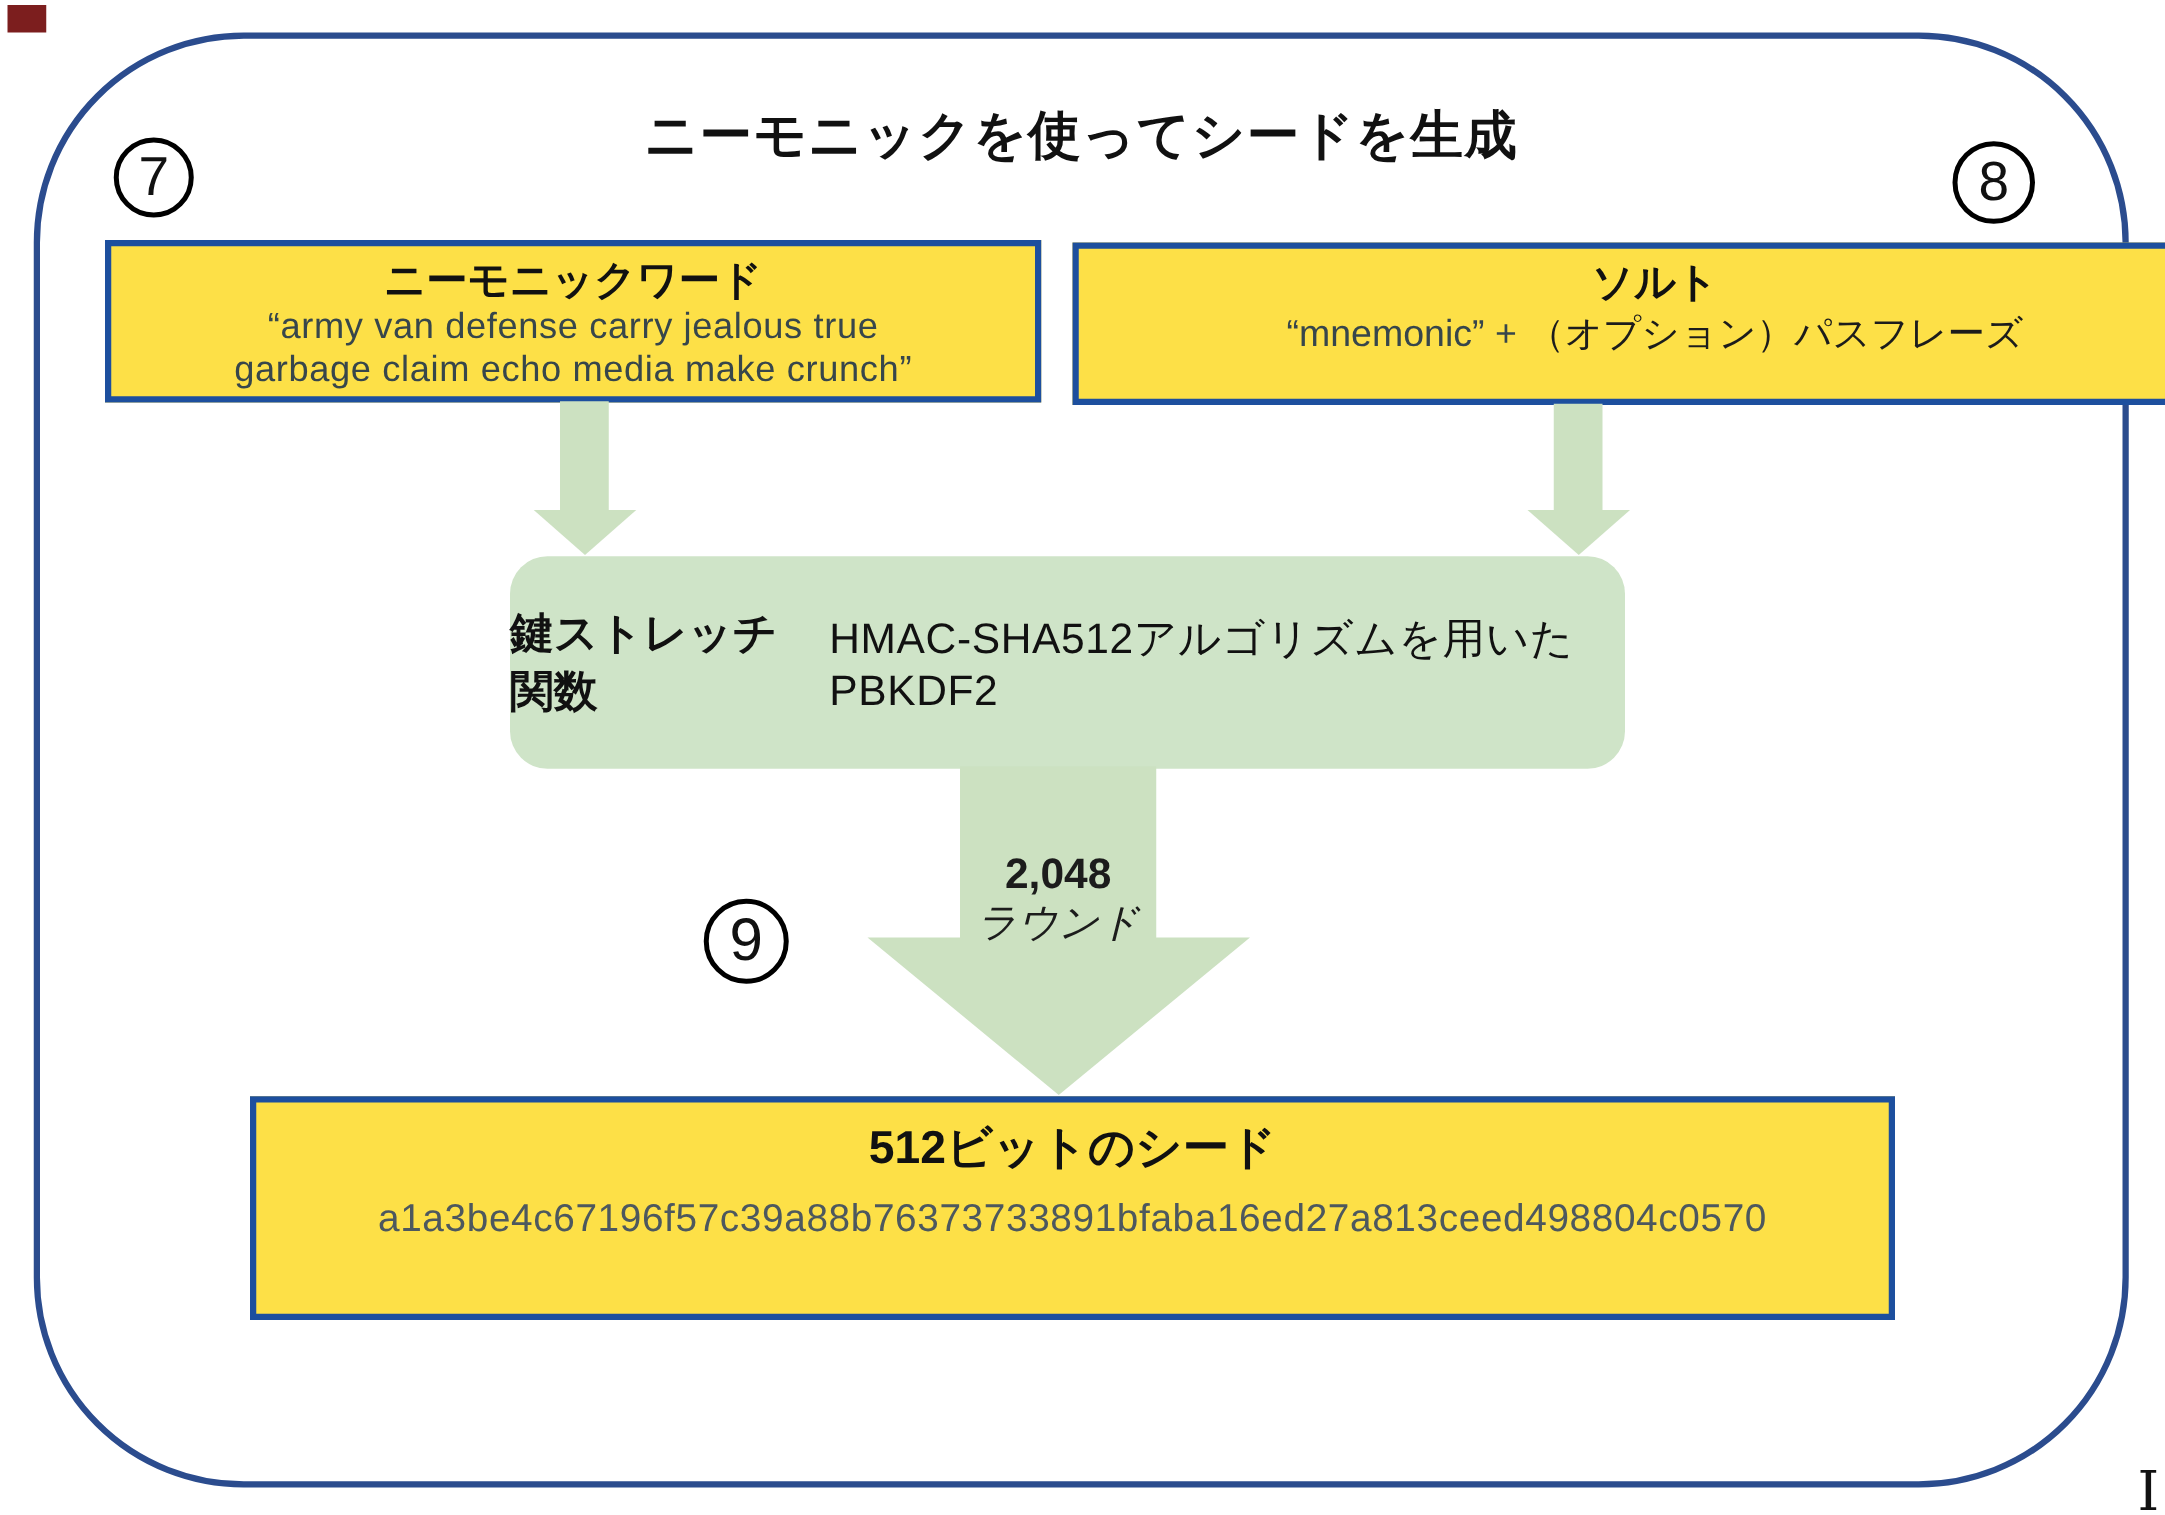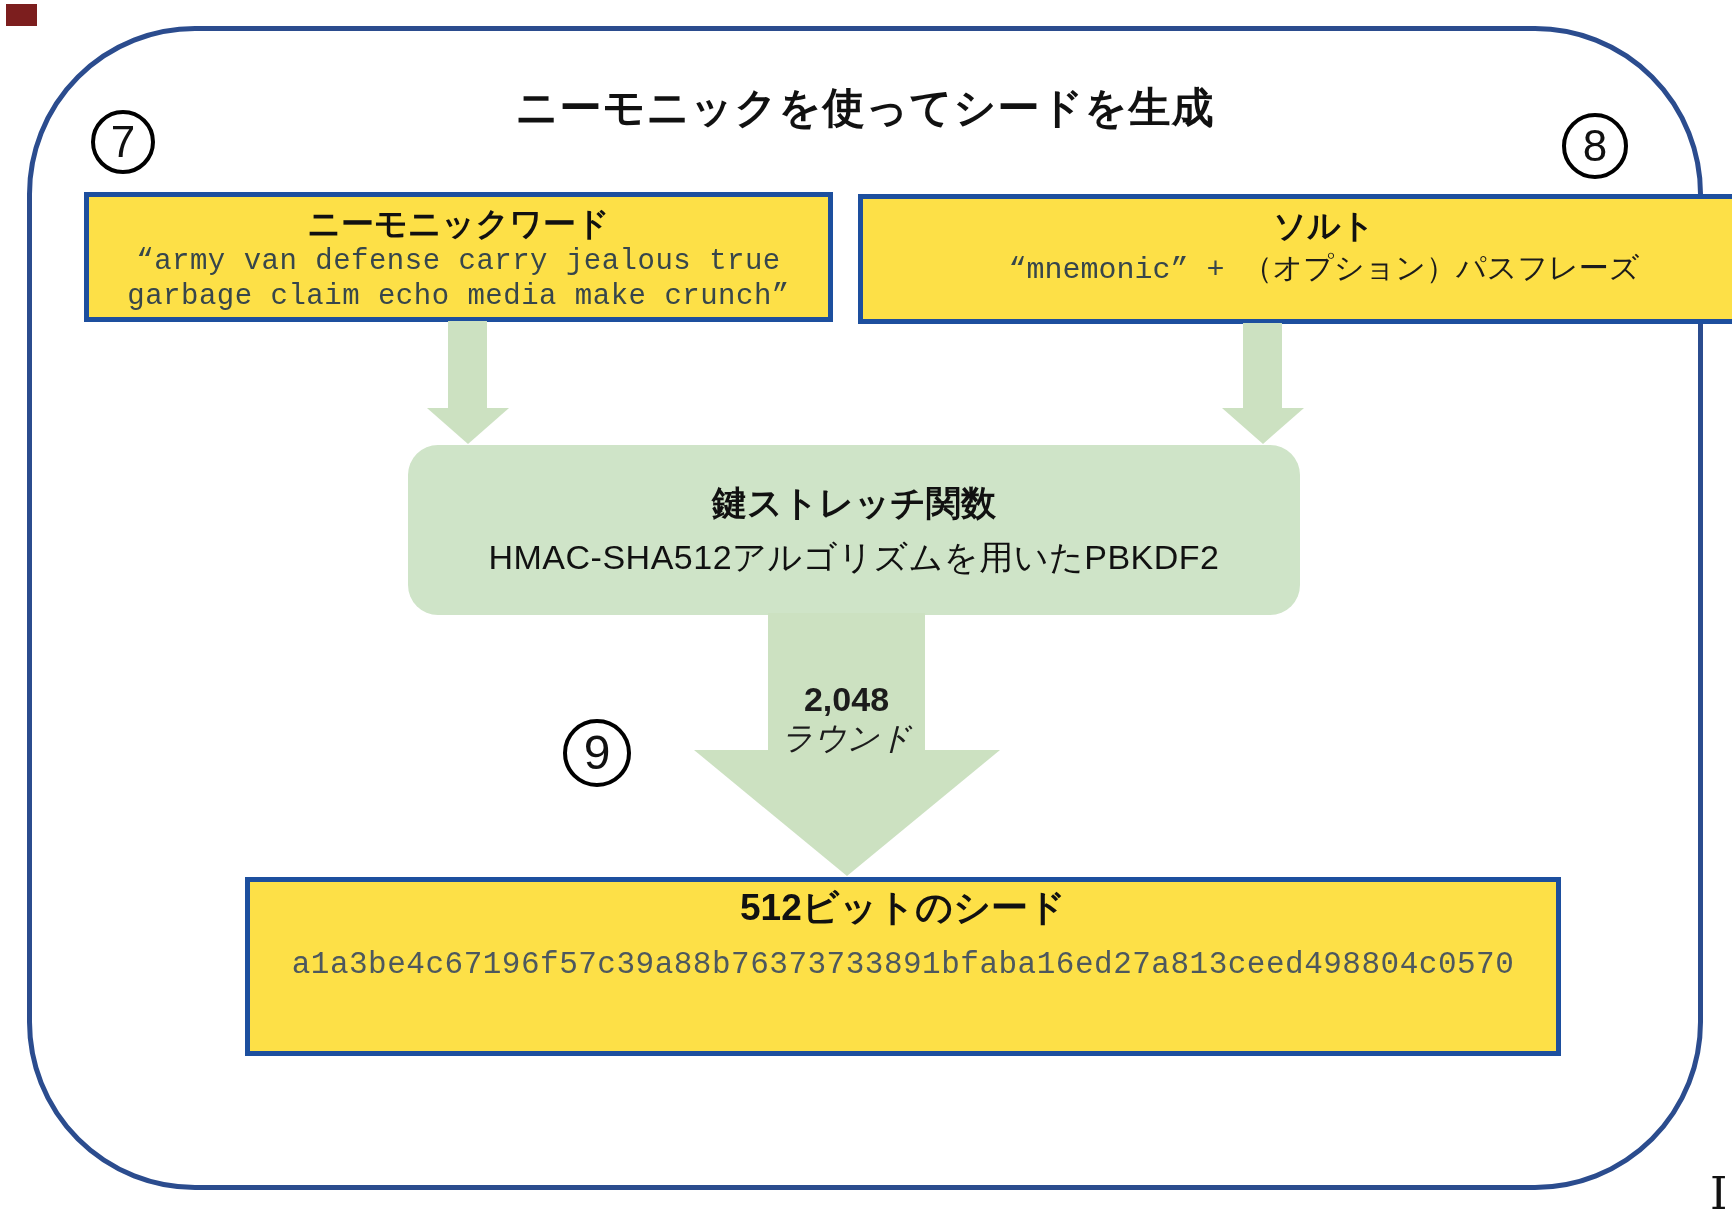--- a/index.html
+++ b/index.html
@@ -27,50 +27,50 @@
   .c8{left:1562px;top:113px;width:66px;height:66px;}
   .c9{left:563px;top:719px;width:68px;height:68px;font-size:48px;}
   
   .bluebox{
     position:absolute;border:5px solid #1d4f9e;background:#fde047;
     box-sizing:border-box;text-align:center;
   }
   .box-mnemonic{left:84px;top:192px;width:749px;height:130px;padding-top:7px;}
   .box-salt{left:858px;top:194px;width:932px;height:130px;padding-top:7px;}
   .bluebox .bh{font-size:33px;font-weight:bold;line-height:40px;}
-  .mono{font-family:Liberation Mono, monospace;}
+  .mono{font-family:Liberation Sans, sans-serif;}
   .mnl{font-size:29px;line-height:35px;color:#37464b;letter-spacing:0.5px;white-space:pre;}
   .saltline{font-size:30px;line-height:40px;color:#1c1c1c;margin-top:2px;}
   .saltline .mono{color:#37464b;}
   
   .gshaft{position:absolute;background:#cce1c1;}
   .ghead{position:absolute;width:0;height:0;}
   .sh-left{left:448px;top:321px;width:39px;height:88px;}
   .hd-left{left:427px;top:408px;border-left:41px solid transparent;border-right:41px solid transparent;border-top:36px solid #cce1c1;}
   .sh-right{left:1243px;top:323px;width:39px;height:86px;}
   .hd-right{left:1222px;top:408px;border-left:41px solid transparent;border-right:41px solid transparent;border-top:36px solid #cce1c1;}
   
   .greenbox{
     position:absolute;left:408px;top:445px;width:892px;height:170px;
     background:#cfe4c8;border-radius:30px;
-    display:flex;flex-direction:column;align-items:center;justify-content:center;gap:8px;
+    display:flex;flex-direction:row;align-items:center;justify-content:center;gap:8px;
   }
   .greenbox .gt{font-size:35px;font-weight:bold;}
   .greenbox .gs{font-size:34px;letter-spacing:0.5px;}
   
   .sh-big{left:768px;top:613px;width:157px;height:138px;}
   .hd-big{left:694px;top:750px;border-left:153px solid transparent;border-right:153px solid transparent;border-top:126px solid #cce1c1;}
   .rounds{
     position:absolute;left:758px;top:680px;width:177px;text-align:center;
     color:#1c1c1c;z-index:3;
   }
   .rounds .r1{font-size:34px;line-height:38px;font-weight:bold;}
   .rounds .r2{font-size:32px;line-height:40px;font-style:italic;}
   
-  .box-seed{left:200px;top:877px;width:1316px;height:179px;padding-top:3px;margin-left:45px;}
+  .box-seed{left:200px;top:877px;width:1316px;height:179px;padding-top:13px;}
   .box-seed .bh{font-size:37px;line-height:46px;margin-bottom:12px;}
   .hexl{font-size:31px;line-height:44px;color:#4d585e;letter-spacing:0.5px;white-space:pre;}
   
   .edge-glyph{
     position:absolute;left:1710px;top:1168px;font-family:"DejaVu Serif","Liberation Serif",serif;
     font-size:44px;color:#111;
   }
 </style>
 </head>
 <body>

